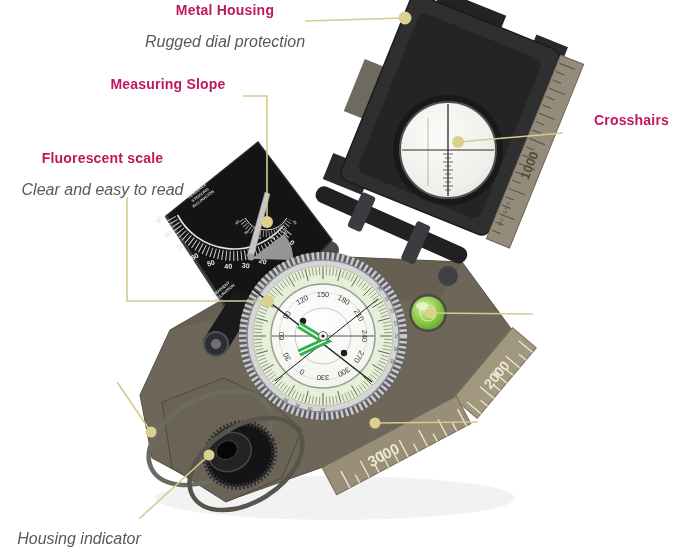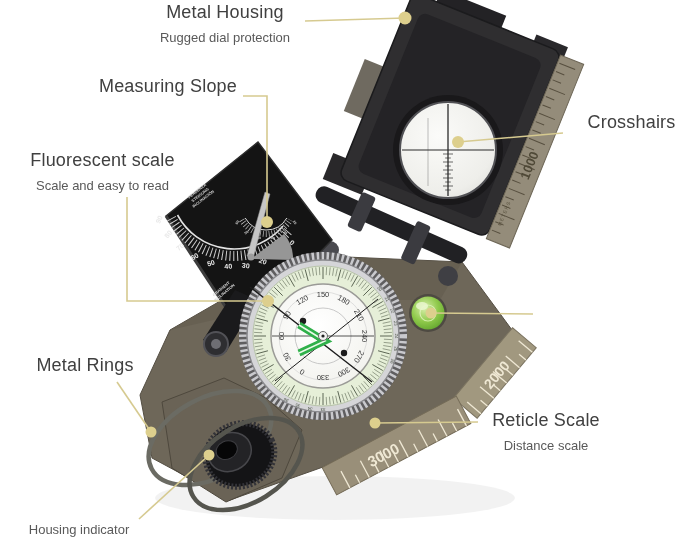--- a/index.html
+++ b/index.html
@@ -1,21 +1,21 @@
 <!DOCTYPE html>
 <html><head>
 <meta charset="utf-8">
 <style>
   html,body{margin:0;padding:0;background:#fff;}
   .stage{position:relative;width:679px;height:557px;background:#fff;overflow:hidden;
          font-family:"Liberation Sans",sans-serif;}
   .stage svg{position:absolute;left:0;top:0;}
   .callout{position:absolute;text-align:center;z-index:5;}
-  .c-title{font-size:18px;font-weight:400;color:#404040;letter-spacing:.2px;line-height:1.15;}
-  .c-sub{font-size:13px;color:#595959;margin-top:7px;line-height:1.22;}
+  .c-title{font-size:14px;font-weight:700;color:#be185d;letter-spacing:.2px;line-height:1.15;}
+  .c-sub{font-size:16px;color:#595959;margin-top:14px;line-height:1.22;font-style:italic;}
   svg text{font-family:"Liberation Sans",sans-serif;}
   .callout-line{stroke:#d6ca90;stroke-width:1.6;fill:none;}
   .callout-dot{fill:#ddcf8d;}
 </style>
 </head>
 <body>
 
 <div class="stage">
 
 <svg width="679" height="557" viewBox="0 0 679 557">
@@ -412,34 +412,27 @@
   <div class="c-title">Metal Housing</div>
   <div class="c-sub">Rugged dial protection</div>
 </div>
 
 <div class="callout" style="left:68px;top:76px;width:200px">
   <div class="c-title">Measuring Slope</div>
 </div>
 
 <div class="callout" style="left:0px;top:150px;width:205px">
   <div class="c-title">Fluorescent scale</div>
-  <div class="c-sub">Scale and easy to read</div>
+  <div class="c-sub">Clear and easy to read</div>
 </div>
 
 <div class="callout" style="left:572px;top:112px;width:119px">
   <div class="c-title">Crosshairs</div>
 </div>
 
 
-<div class="callout" style="left:18px;top:355px;width:134px">
-  <div class="c-title">Metal Rings</div>
-</div>
-
-<div class="callout" style="left:466px;top:410px;width:160px">
-  <div class="c-title">Reticle Scale</div>
-  <div class="c-sub">Distance scale</div>
-</div>
+
 
 <div class="callout" style="left:0px;top:515px;width:158px">
   <div class="c-sub">Housing indicator</div>
 </div>
 
 </div>
 
 </body></html>

